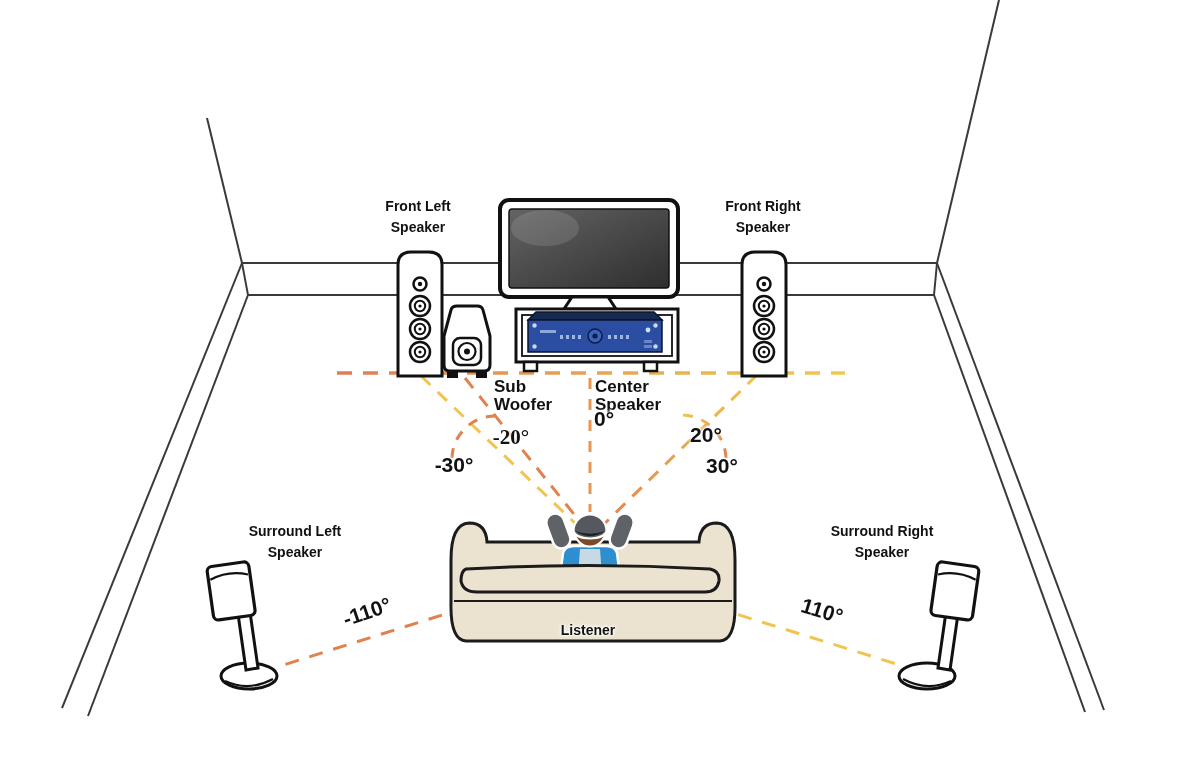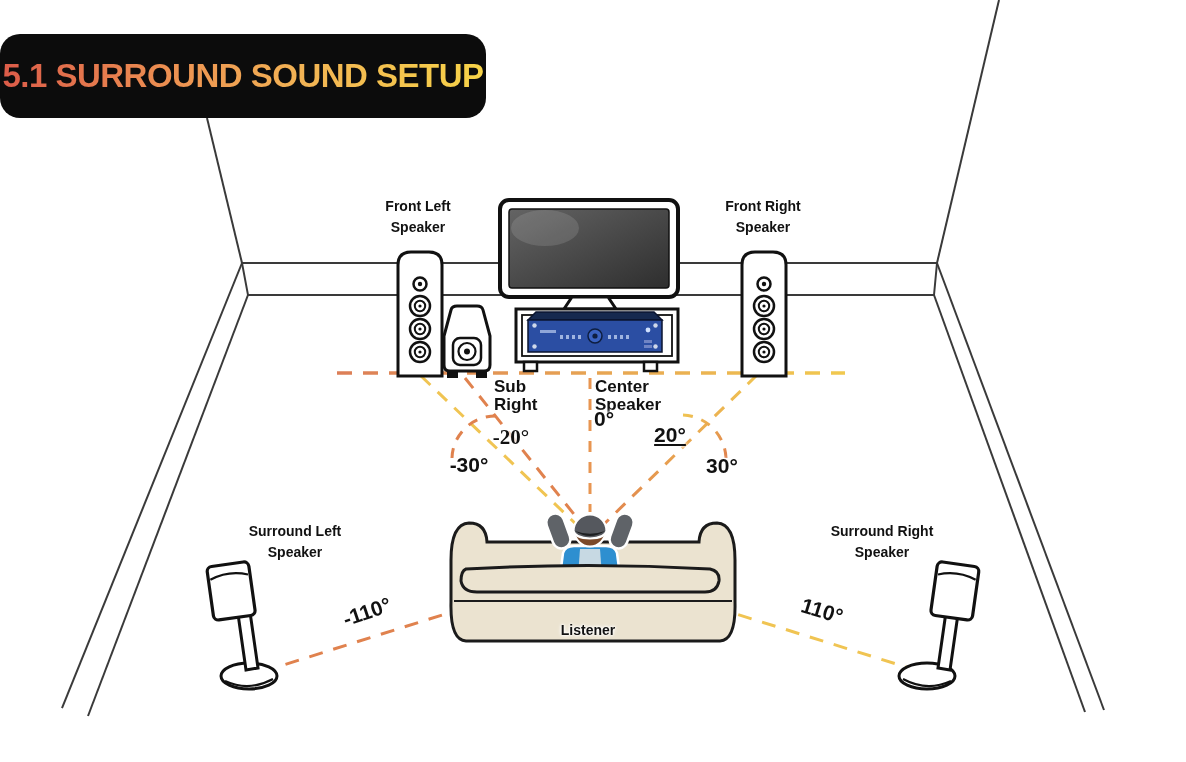--- a/index.html
+++ b/index.html
@@ -194,51 +194,48 @@
         <circle cx="590" cy="531" r="15.5" fill="#7C4A2A" stroke="#fff" stroke-width="2.2"></circle>
         <path d="M573.5,531 A16.5,16.5 0 1 1 606.5,531 Q605,538 590,538.5 Q575,538 573.5,531 Z" fill="#55585E" stroke="#fff" stroke-width="2.2"></path>
         <path d="M575,531 Q590,541 605,531 Q590,536.5 575,531 Z" fill="#1E2022"></path>
       </g>
 
       <path d="M466,569 Q588,562 710,569 Q720,571 719,581 Q717,592 705,592 L477,592 Q463,592 461,581 Q461,571 466,569 Z" fill="#EBE3D0" stroke="#1b1b1b" stroke-width="3"></path>
       <line x1="454" y1="601" x2="732" y2="601" stroke="#1b1b1b" stroke-width="2"></line>
     </g>
   </svg>
 
-  <div class="banner">
-    <div class="banner-title">5.1 SURROUND SOUND SETUP</div>
-  </div>
 
   <div class="lbl" style="left:418px;top:196px;">
     <div>Front Left</div>
     <div>Speaker</div>
   </div>
   <div class="lbl" style="left:763px;top:196px;">
     <div>Front Right</div>
     <div>Speaker</div>
   </div>
   <div class="lbl lbl-left" style="left:453px;top:378px;font-size:17px;line-height:18px;margin-left:41px;">
     <div>Sub</div>
-    <div>Right</div>
+    <div>Woofer</div>
   </div>
   <div class="lbl lbl-left" style="left:595px;top:378px;font-size:17px;line-height:18px;">
     <div>Center</div>
     <div>Speaker</div>
   </div>
   <div class="lbl" style="left:295px;top:521px;text-align:center;">
     <div>Surround Left</div>
     <div>Speaker</div>
   </div>
   <div class="lbl" style="left:882px;top:521px;">
     <div>Surround Right</div>
     <div>Speaker</div>
   </div>
   <div class="lbl" style="left:588px;top:620px;">Listener</div>
 
   <div class="lbl lbl-left angle" style="left:594px;top:408px;">0°</div>
   <div class="lbl angle" style="left:511px;top:426px;font-family:Liberation Serif, serif;">-20°</div>
-  <div class="lbl angle" style="left:670px;top:424px;text-decoration:underline;">20°</div>
-  <div class="lbl angle" style="left:454px;top:454px;margin-left:15px;">-30°</div>
+  <div class="lbl angle" style="left:706px;top:424px;">20°</div>
+  <div class="lbl angle" style="left:454px;top:454px;">-30°</div>
   <div class="lbl angle" style="left:722px;top:455px;">30°</div>
   <div class="lbl angle rot" style="left:367px;top:612px;transform:translate(-50%,-50%) rotate(-19deg);">-110°</div>
   <div class="lbl angle rot" style="left:822px;top:611px;transform:translate(-50%,-50%) rotate(17deg);">110°</div>
 
 </div>
 
 </body></html>

